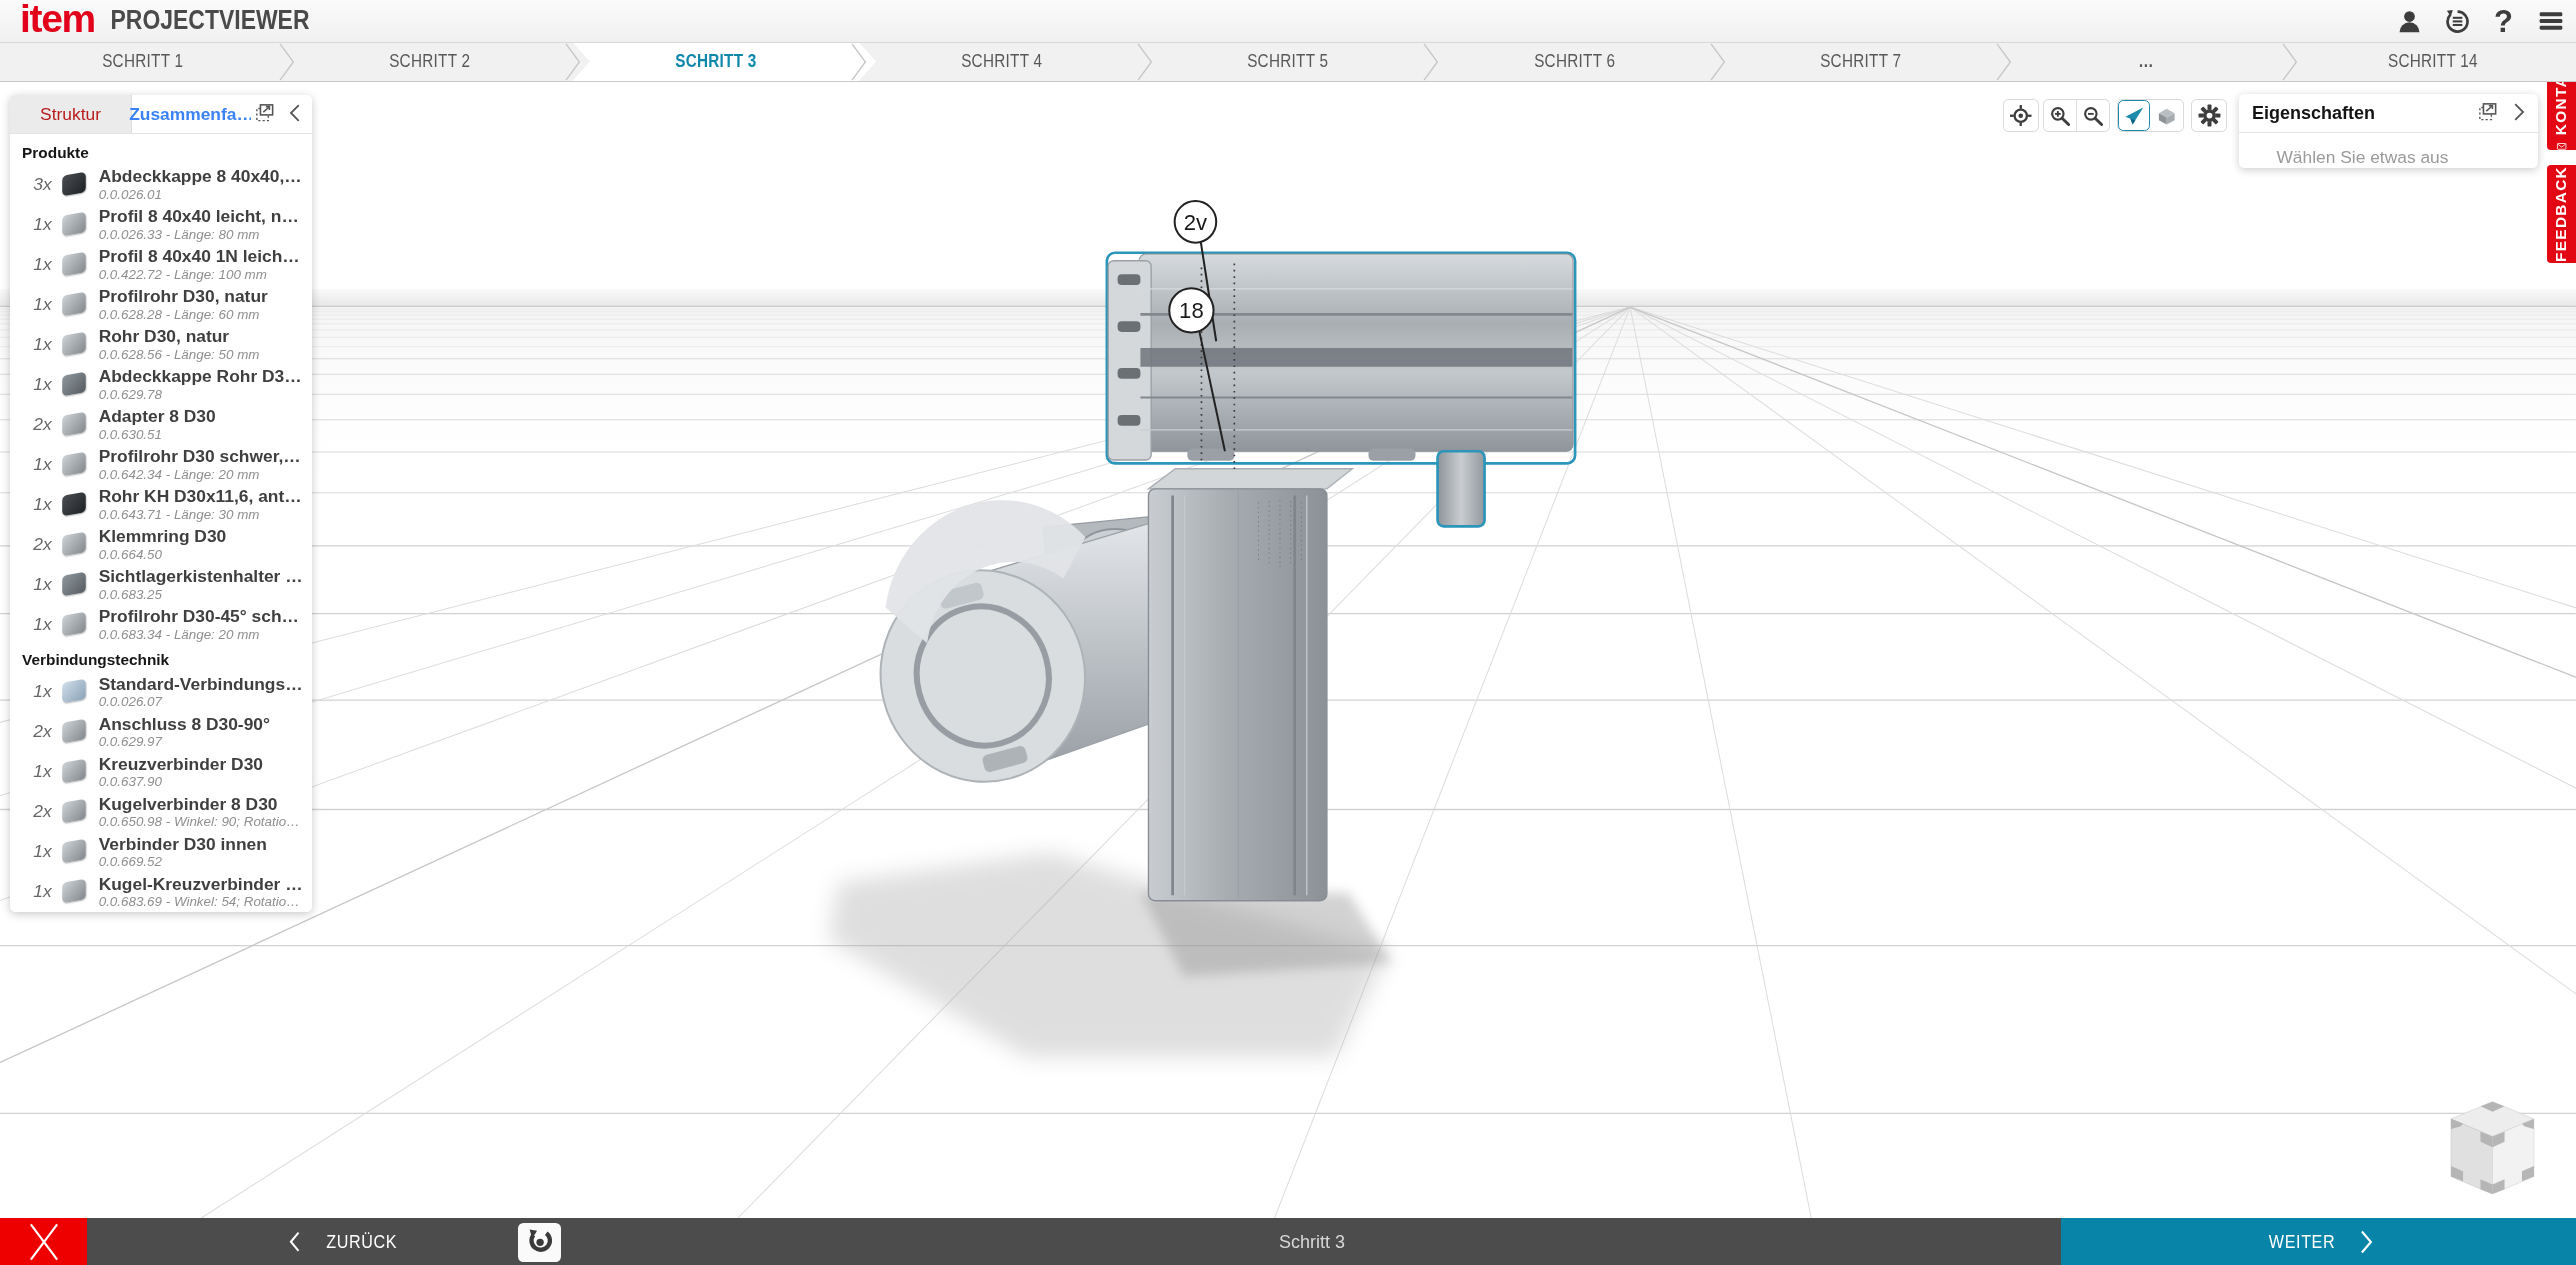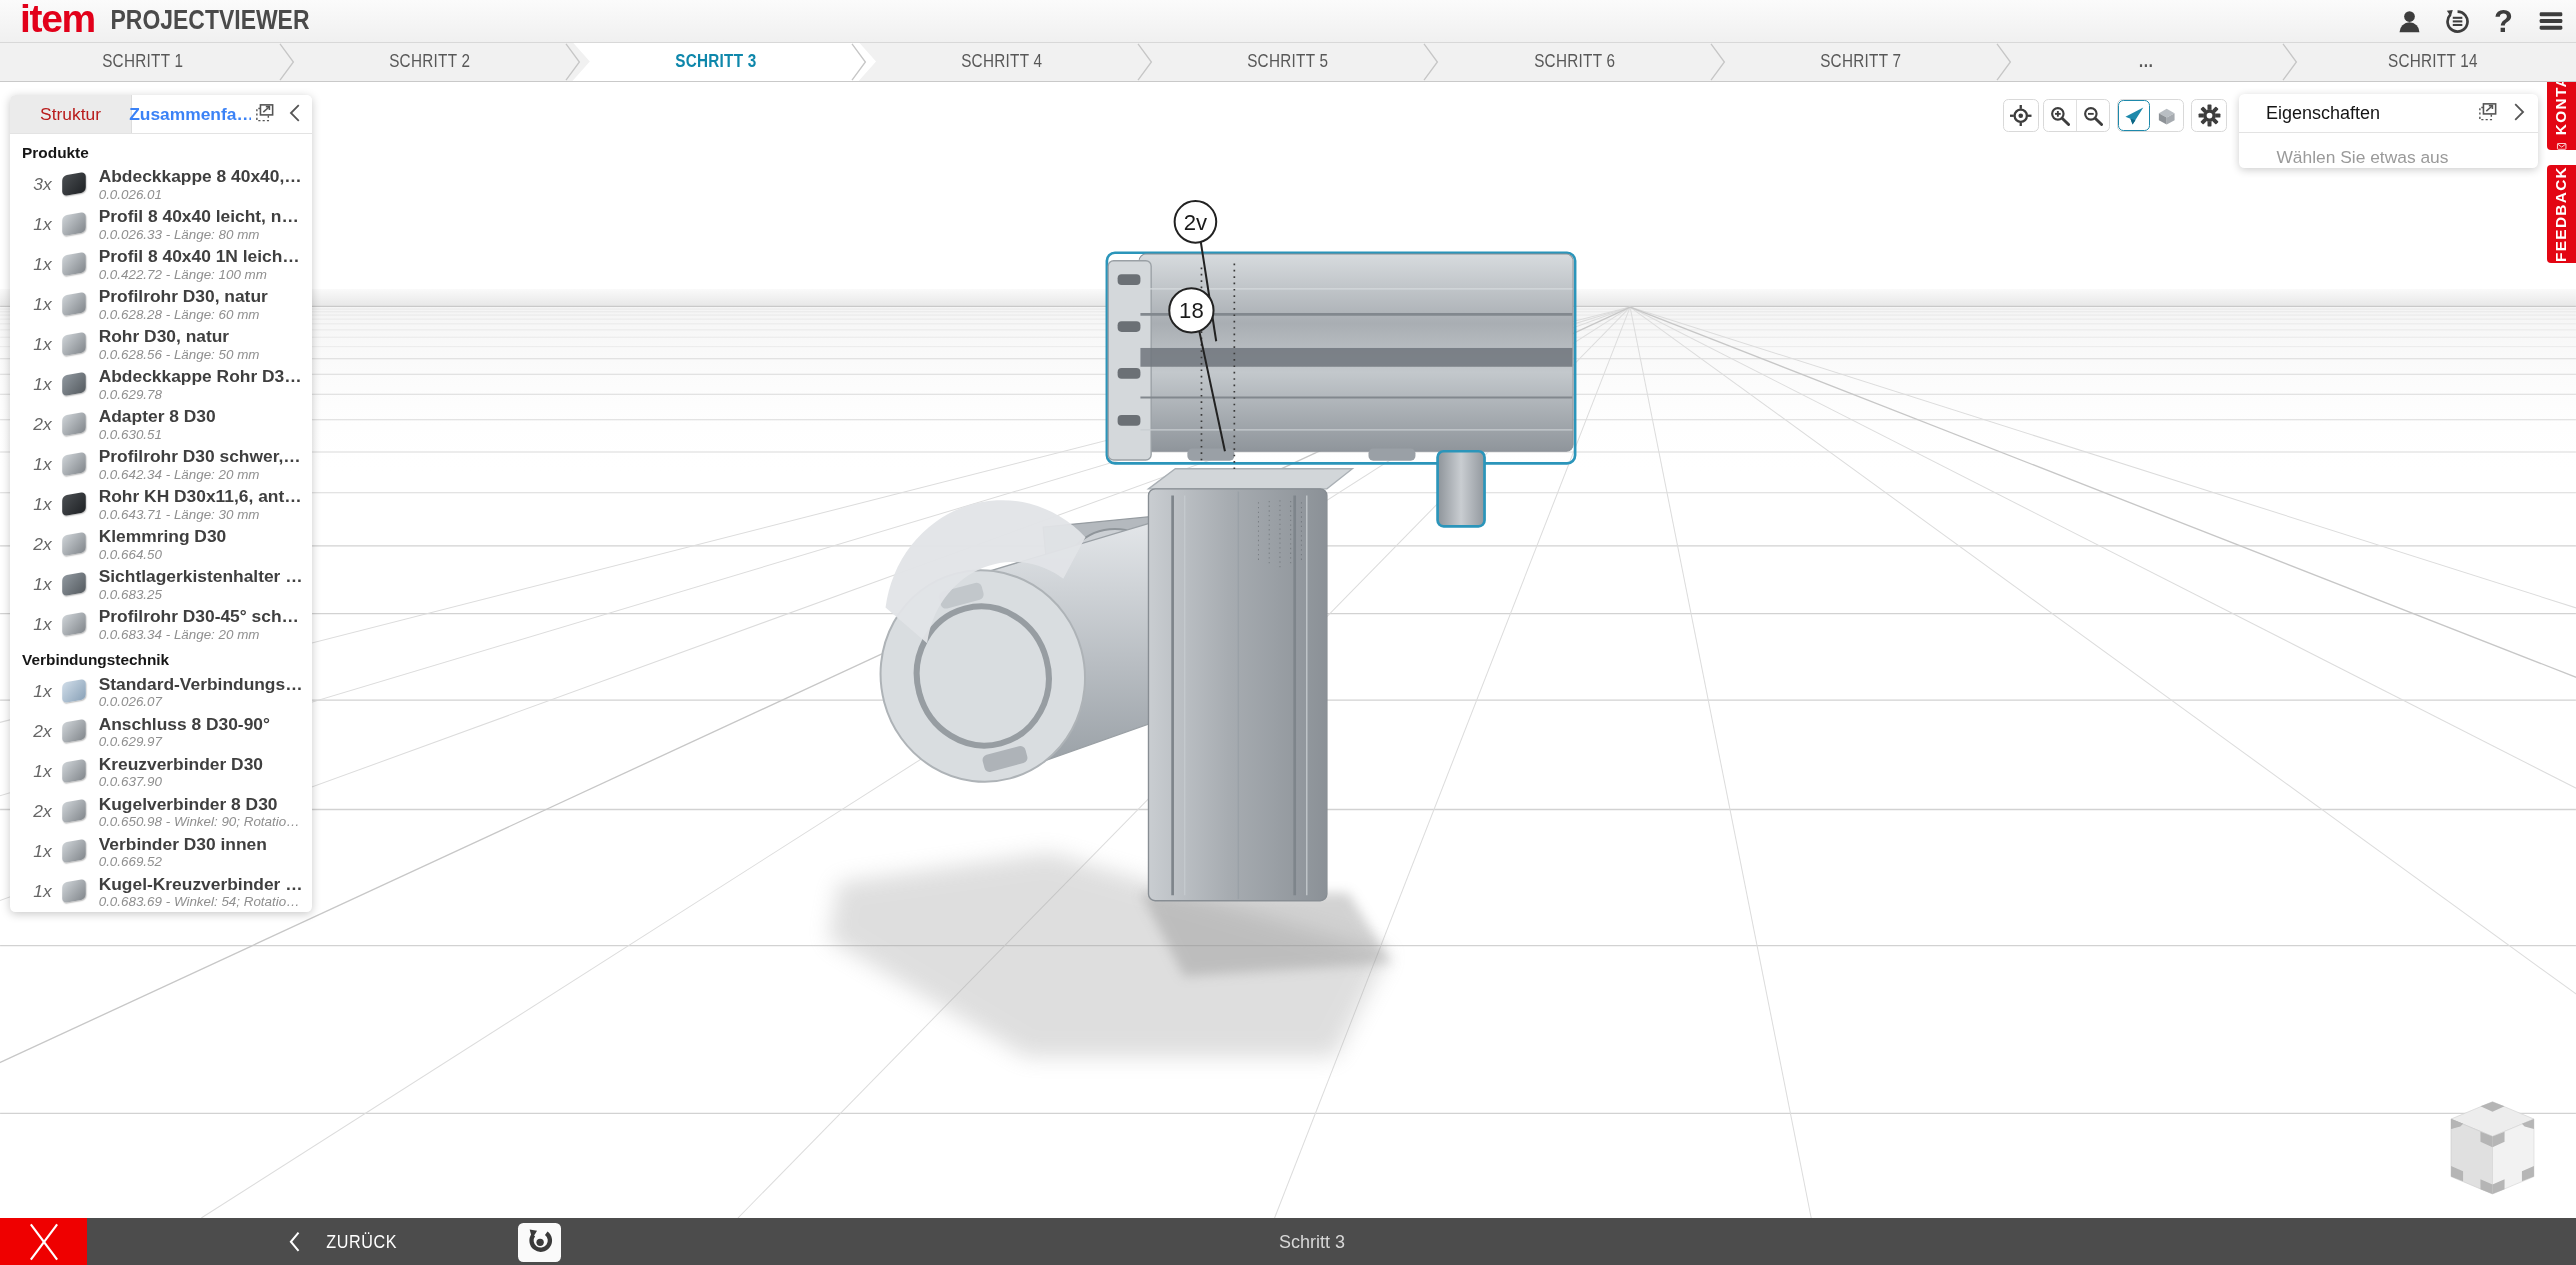--- a/index.html
+++ b/index.html
@@ -45,21 +45,21 @@
 
   
   .vbtn{position:absolute;top:99px;height:31px;background:#fff;border:0.7px solid #d9d9d9;border-radius:5.4px;display:flex;align-items:center;z-index:12;cursor:pointer;}
   .vcell{width:32px;height:31px;display:flex;align-items:center;justify-content:center;box-sizing:border-box;}
   .vcell.active{border:1.3px solid #1d89ab;border-radius:5.4px;}
   .vdivider{width:0.7px;height:31px;background:#e0e0e0;}
 
   
   #props{position:absolute;left:2239px;top:94px;width:299px;z-index:12;border-radius:5.4px;box-shadow:0 2px 8px rgba(0,0,0,.2);background:#fff;}
   #propsHead{height:38px;display:flex;align-items:center;border-bottom:0.7px solid #e3e3e3;}
-  #propsTitle{font-size:18px;font-weight:400;color:#141414;padding-left:27px;flex:1;}
+  #propsTitle{font-size:18px;font-weight:700;color:#141414;padding-left:13px;flex:1;}
   #propsIcons{display:flex;align-items:center;gap:10.7px;padding-right:9.4px;}
   #propsBody{height:35px;display:flex;align-items:flex-end;padding-left:20px;}
   #propsPh{font-size:17.4px;color:#9a9a9a;padding-left:17.4px;}
 
   
   .sideTab{position:absolute;right:0;width:29.5px;background:#e30613;color:#fff;z-index:14;border-radius:4px 0 0 4px;
      display:flex;flex-direction:column;align-items:center;justify-content:center;gap:8px;cursor:pointer;}
   .sideTab .vtext{writing-mode:vertical-rl;transform:rotate(180deg);font-size:15.4px;font-weight:700;letter-spacing:1.3px;}
   #tabKontakt{top:52px;height:98px;}
   #tabFeedback{top:165px;height:98px;}
@@ -636,16 +636,22 @@
         <svg width="27" height="29.5" viewBox="0 0 44 48">
             <path d="M33,10 A15,15 0 1 1 12,13" fill="none" stroke="#3a3a3a" stroke-width="7"></path>
             <polygon points="6,4 18,6 10,19" fill="#3a3a3a"></polygon>
             <circle cx="23" cy="25" r="6" fill="#3a3a3a"></circle>
           </svg>
       </div>
       <div id="stepLabel">
           <span>Schritt 3</span>
         </div>
     </div>
+    <div id="nextBtn">
+      <span class="flabel cond">WEITER</span>
+      <svg width="14.8" height="24" viewBox="0 0 18 32">
+          <polyline points="3,2 15,16 3,30" fill="none" stroke="#fff" stroke-width="2.8"></polyline>
+        </svg>
+    </div>
   </div>
 
 </div>
 
 
 </body></html>

